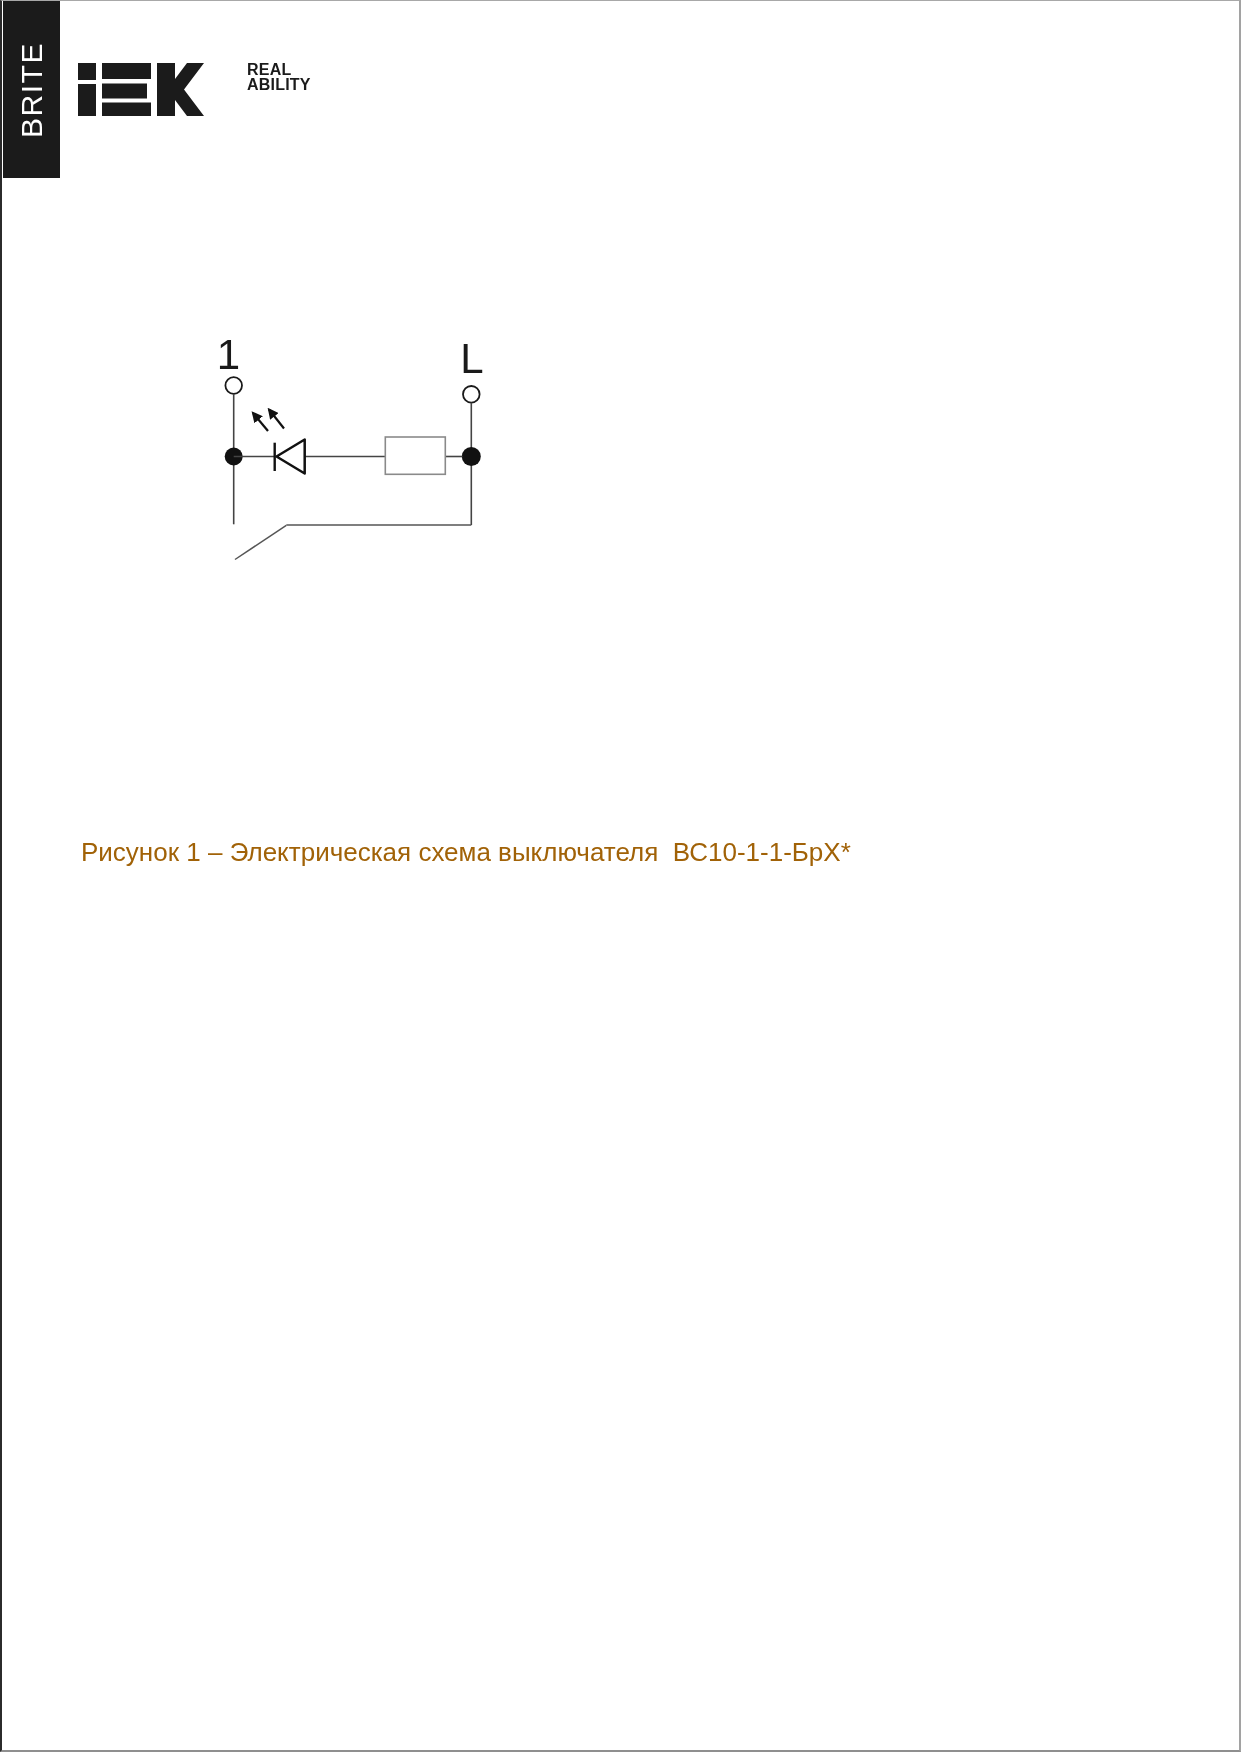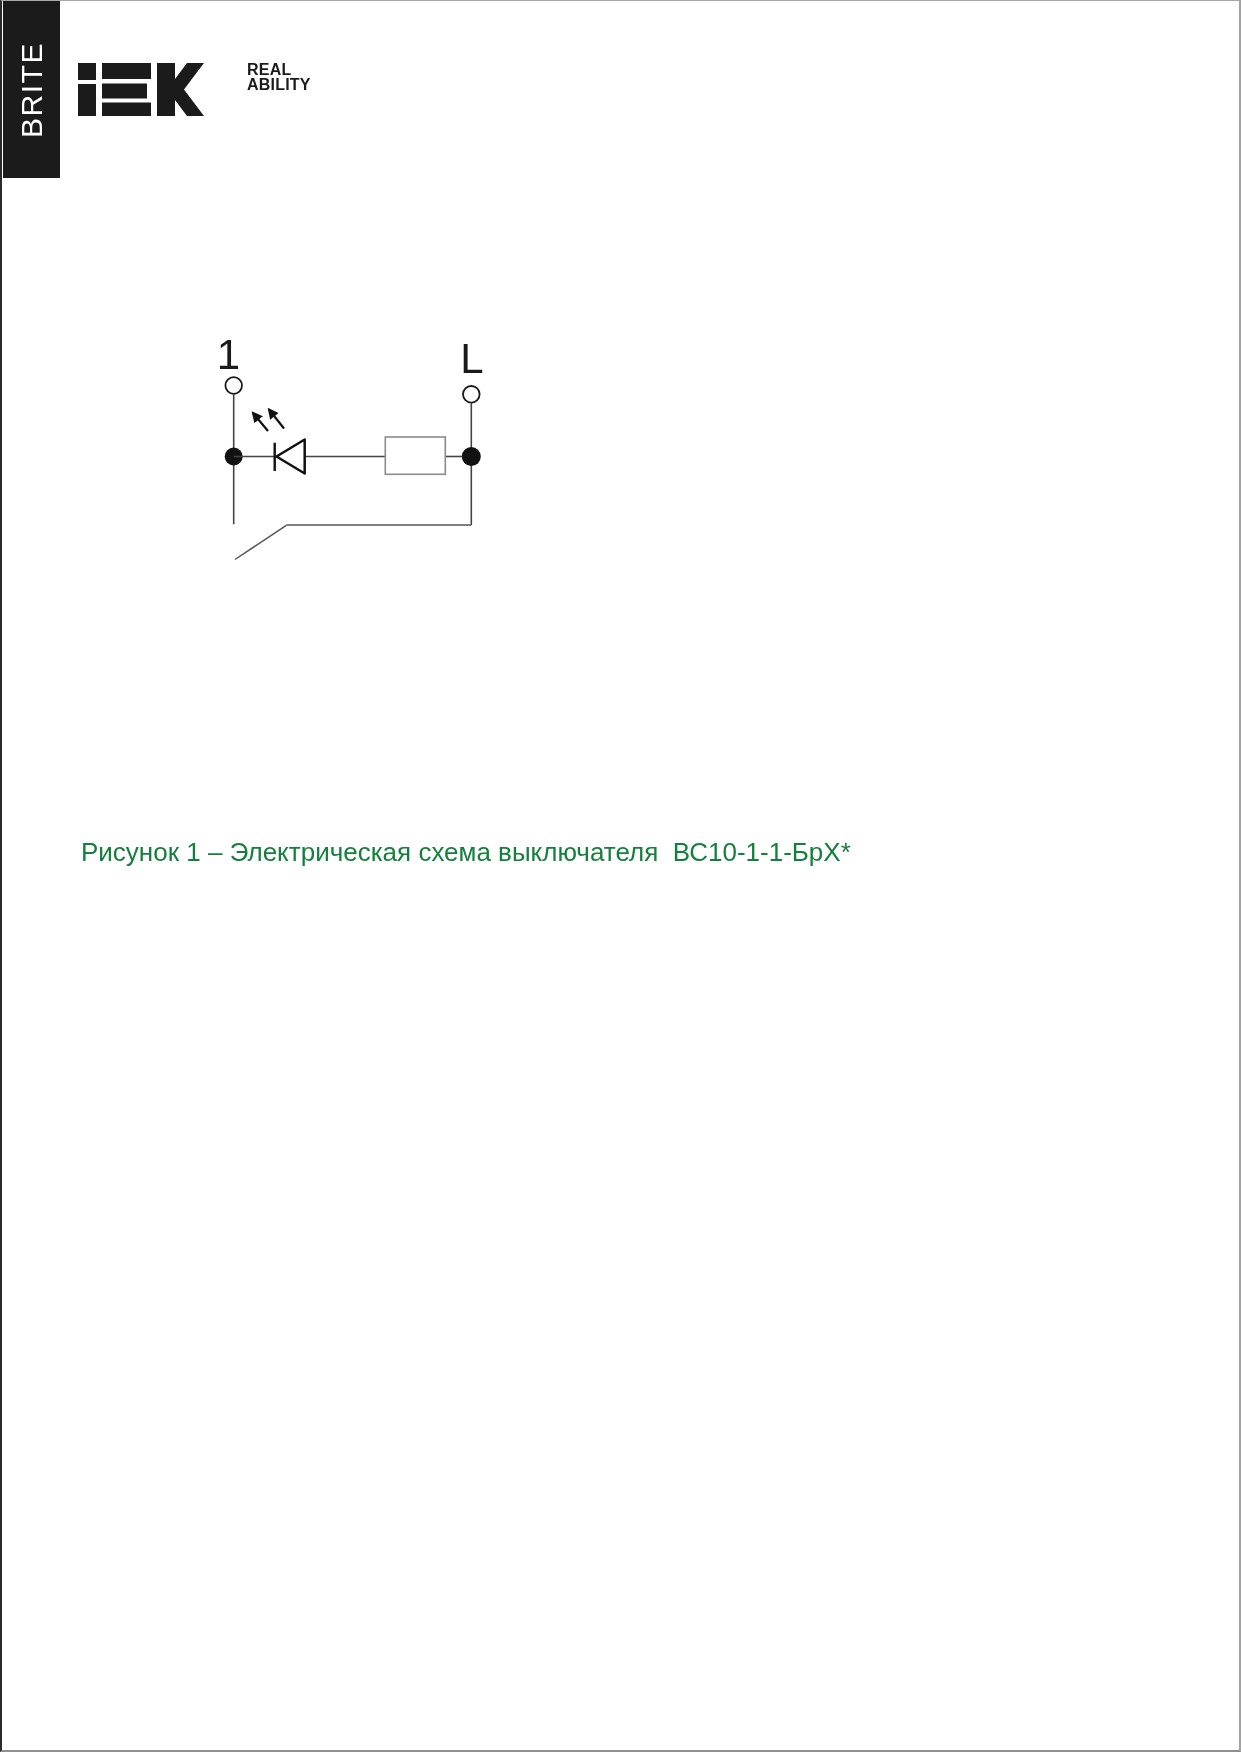--- a/index.html
+++ b/index.html
@@ -54,21 +54,21 @@
   }
   .schematic text {
     font-family: "Liberation Sans", sans-serif;
     font-size: 42px;
     fill: #1a1a1a;
   }
   .figure-caption {
     position: absolute;
     left: 79px; top: 836px;
     font-size: 26px;
-    color: #15803d;
+    color: #a16207;
     white-space: pre;
   }
 </style>
 </head>
 <body>
 
 <div class="page">
 
   <div class="brite-bar">
     <span class="brite-text">BRITE</span>

